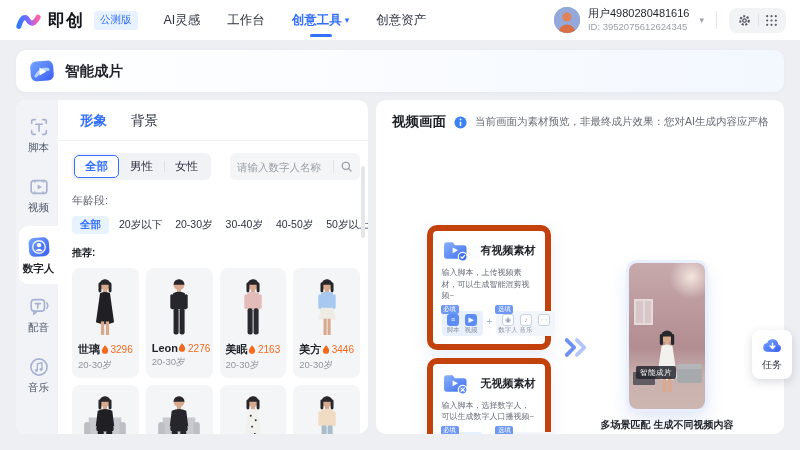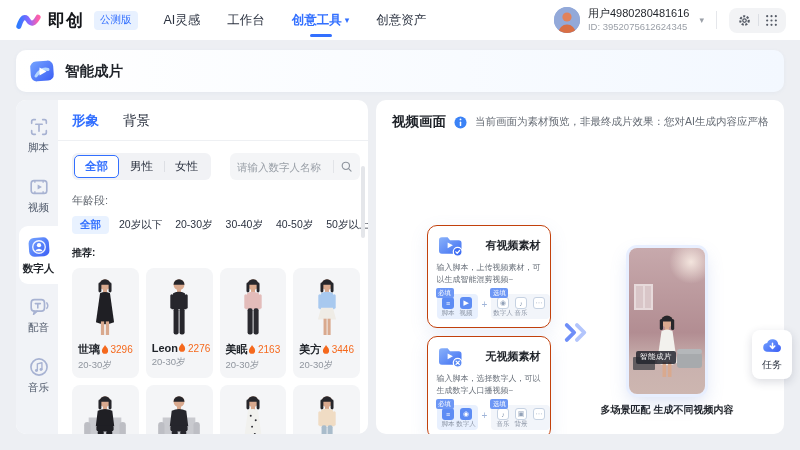--- a/index.html
+++ b/index.html
@@ -39,21 +39,21 @@
   
   .left-panel{position:absolute;top:100px;left:16px;width:352px;bottom:16px;background:#fff;border-radius:10px;
     display:flex;overflow:hidden;}
   .rail{width:42px;background:#f1f3f7;padding-top:4px;flex:0 0 auto;}
   .rail-item{height:58px;margin:2px 0 2px 3px;border-radius:9px 0 0 9px;display:flex;flex-direction:column;
     align-items:center;justify-content:center;gap:3px;cursor:pointer;}
   .rail-item.active{background:#fff;}
   .rail-label{font-size:10.5px;color:#4e5869;}
   .rail-item.active .rail-label{color:#1f2329;font-weight:600;}
   .lp-content{flex:1;padding:12px 8px 0 14px;position:relative;min-width:0;}
-  .tabs{display:flex;gap:24px;align-items:flex-end;}
+  .tabs{display:flex;gap:24px;align-items:flex-end;margin-left:8px;}
   .tab{font-size:13.5px;color:#2b3240;cursor:pointer;}
   .tab.active{color:#3370ff;font-weight:700;}
   .tab-divider{height:1px;background:#eef0f3;margin:10px -8px 0 -14px;}
   .controls{margin-top:12px;display:flex;align-items:center;}
   .segmented{display:inline-flex;background:#f1f2f5;border-radius:6px;padding:2px;}
   .seg{font-size:11.5px;color:#2b3240;padding:4px 11px;position:relative;cursor:pointer;}
   .seg.active{background:#fff;border:1px solid #3370ff;color:#3370ff;border-radius:5px;padding:3px 10px;font-weight:600;}
   .seg:not(.active)+.seg:not(.active)::before{content:'';position:absolute;left:0;top:6px;bottom:6px;width:1px;background:#dddfe4;}
   .search-box{margin-left:auto;width:130px;height:27px;background:#f4f5f7;border-radius:6px;display:flex;align-items:center;padding:0 7px;}
   .search-box input{flex:1;min-width:0;border:0;background:transparent;outline:none;font-size:10.5px;color:#1f2329;font-family:inherit;}
@@ -73,21 +73,21 @@
   .hcard-age{padding:2px 6px 6px;font-size:9.5px;color:#8f959e;}
   .scroll-thumb{position:absolute;right:3px;top:66px;width:4px;height:72px;border-radius:2px;background:#e4e6ea;cursor:pointer;}
   
   .right-panel{position:absolute;top:100px;left:376px;right:16px;bottom:16px;background:#fff;border-radius:10px;
     padding:13px 16px;overflow:hidden;}
   .rp-head{display:flex;align-items:center;gap:8px;min-width:0;}
   .rp-title{font-size:13.5px;font-weight:700;flex:0 0 auto;}
   .rp-notice{flex:1;font-size:10.5px;color:#646a73;white-space:nowrap;overflow:hidden;}
   .flow{margin-top:94px;display:flex;align-items:center;justify-content:center;gap:13px;}
   .flow-cards{display:flex;flex-direction:column;gap:8px;}
-  .fcard{width:124px;background:#fff;border:1px solid #c2410c;border-radius:10px;padding:8px 9px;
+  .fcard{width:124px;background:#fff;border:6px solid #c2410c;border-radius:10px;padding:8px 9px;
     box-shadow:0 6px 18px rgba(100,130,200,.13);}
   .fcard-top{display:flex;align-items:center;}
   .fcard-title{margin-left:auto;font-size:11px;font-weight:700;color:#1f2329;}
   .fcard-desc{margin-top:5px;font-size:8px;line-height:1.45;color:#69707a;}
   .mini-row{margin-top:9px;display:flex;align-items:flex-end;gap:4px;}
   .mg{position:relative;background:#e8f0fe;border-radius:4px;padding:3px 4px 2px;display:flex;gap:3px;}
   .mg.opt{background:#f2f5fa;}
   .mbadge{position:absolute;top:-6px;left:-1px;font-size:6.5px;line-height:1;background:#6d97f5;color:#fff;border-radius:2px;padding:1.5px 2.5px;}
   .mi{width:15px;display:flex;flex-direction:column;align-items:center;gap:1px;}
   .mbox{width:12px;height:12px;border-radius:3px;background:#5d8cf4;color:#fff;font-size:7px;display:flex;align-items:center;justify-content:center;}

